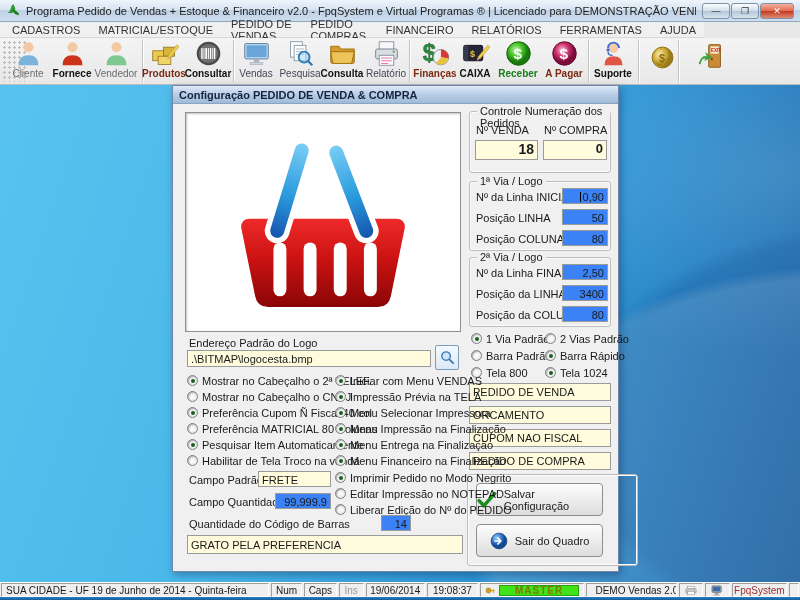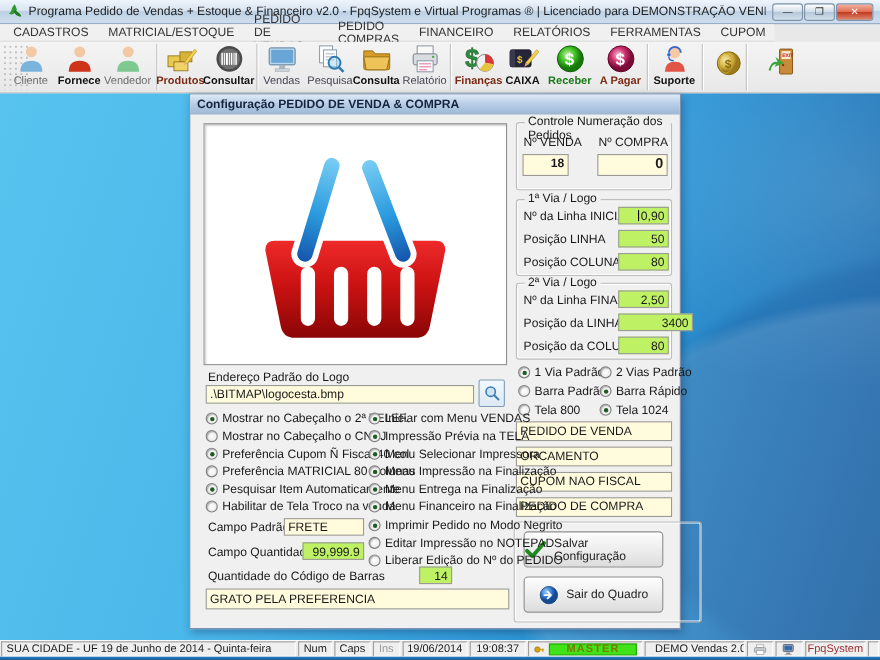--- a/index.html
+++ b/index.html
@@ -53,21 +53,21 @@
     display:flex; align-items:center; padding-left:6px; font-weight:bold; font-size:11px; color:#16243e; }
   #dlg-body { left:0; top:18px; width:445px; height:467px;border-radius:20px; }
 
   #imgbox { left:12px; top:8px; width:276px; height:220px; background:#fff;
     border:1px solid #909090; box-shadow:inset 1px 1px 2px rgba(0,0,0,0.25); 
     display:flex; align-items:center; justify-content:center; }
 
   .grp { border:1px solid #bdbdbd; border-radius:3px; box-shadow:inset 0 0 0 1px #fdfdfd; }
   .grp .legend { position:absolute; top:-7px; left:7px; background:#f0f0f0; padding:0 3px; font-size:11px; color:#1a1a1a; }
 
-  .field { background:#bef264; border:1px solid #9a9a9a; font-size:11px; line-height:14px;
+  .field { background:#3b82f6; border:1px solid #9a9a9a; font-size:11px; line-height:14px;
     padding:1px 3px; overflow:hidden; white-space:nowrap; }
   .yellow { background:#fffbdc; }
   .num { text-align:right; }
   .bold { font-weight:bold; }
   .caret { display:inline-block; width:1px; height:10px; background:#000; margin-right:2px; vertical-align:-1px; }
 
   .opt { display:flex; align-items:center; gap:4px; height:13px; }
   .radio { width:11px; height:11px; border-radius:50%; background:radial-gradient(#fff,#e2e2e2);
     border:1px solid #7f7f7f; box-shadow:inset 1px 1px 1px rgba(0,0,0,0.25); position:relative; flex:none; }
   .radio.sel::after { content:""; position:absolute; left:2.5px; top:2.5px; width:4px; height:4px;
@@ -113,21 +113,21 @@
   </div>
 
   <div id="menubar" class="abs">
     <span class="menuitem">CADASTROS</span>
     <span class="menuitem">MATRICIAL/ESTOQUE</span>
     <span class="menuitem">PEDIDO DE VENDAS</span>
     <span class="menuitem">PEDIDO COMPRAS</span>
     <span class="menuitem">FINANCEIRO</span>
     <span class="menuitem">RELATÓRIOS</span>
     <span class="menuitem">FERRAMENTAS</span>
-    <span class="menuitem">CUPOM</span>
+    <span class="menuitem">AJUDA</span>
   </div>
 
   <div id="toolbar" class="abs"></div>
   <div id="toolgrip" class="abs"></div>
 
   <div class="tool abs" style="left:0">
     <svg viewBox="0 0 32 32">
         <path d="M10.5 8 Q16 2 21.5 8 Q16 5.5 10.5 8Z" fill="#5a3a20"></path>
         <circle cx="16" cy="9" r="5.5" fill="#f3c9a5"></circle>
         <path d="M5 29 Q5 18 16 18 Q27 18 27 29 Z" fill="#7ab4dc"></path>
@@ -341,40 +341,40 @@
           <g transform="translate(152,104) rotate(-21)">
             <rect x="-9" y="-92" width="18" height="96" rx="9" fill="url(#hb)" stroke="#fff" stroke-width="5"></rect>
           </g>
         </svg>
       </div>
 
       <div class="grp abs" style="left:296px; top:7px; width:142px; height:62px">
         <span class="legend">Controle Numeração dos Pedidos</span>
         <span class="abs row-label" style="left:6px; top:12px">Nº VENDA</span>
         <span class="abs row-label" style="left:74px; top:12px">Nº COMPRA</span>
-        <div class="field yellow num bold abs" style="left:5px; top:28px; width:42px; height:20px; font-size:11px">18</div>
+        <div class="field yellow num bold abs" style="left:5px; top:28px; width:63px; height:20px; font-size:14px">18</div>
         <div class="field yellow num bold abs" style="left:73px; top:28px; width:64px; height:20px; font-size:13px">0</div>
       </div>
 
       <div class="grp abs" style="left:296px; top:77px; width:142px; height:70px">
         <span class="legend">1ª Via / Logo</span>
         <span class="abs row-label" style="left:6px; top:9px">Nº da Linha INICIAL</span>
         <div class="field num abs" style="left:92px; top:6px; width:46px; height:16px"><span class="caret"></span><span>0,90</span></div>
         <span class="abs row-label" style="left:6px; top:30px">Posição LINHA</span>
         <div class="field num abs" style="left:92px; top:27px; width:46px; height:16px">50</div>
         <span class="abs row-label" style="left:6px; top:51px">Posição COLUNA</span>
         <div class="field num abs" style="left:92px; top:48px; width:46px; height:16px">80</div>
       </div>
 
       <div class="grp abs" style="left:296px; top:153px; width:142px; height:70px">
         <span class="legend">2ª Via / Logo</span>
         <span class="abs row-label" style="left:6px; top:9px">Nº da Linha FINAL</span>
         <div class="field num abs" style="left:92px; top:6px; width:46px; height:16px">2,50</div>
         <span class="abs row-label" style="left:6px; top:30px">Posição da LINHA</span>
-        <div class="field num abs" style="left:92px; top:27px; width:68px; height:16px">3400</div>
+        <div class="field num abs" style="left:92px; top:27px; width:46px; height:16px">3400</div>
         <span class="abs row-label" style="left:6px; top:51px">Posição da COLUNA</span>
         <div class="field num abs" style="left:92px; top:48px; width:46px; height:16px">80</div>
       </div>
 
       <div class="opt abs" style="left:298px; top:228px">
           <span class="radio sel"></span>
           <span class="olbl">1 Via Padrão</span>
         </div>
       <div class="opt abs" style="left:372px; top:228px">
           <span class="radio"></span>

